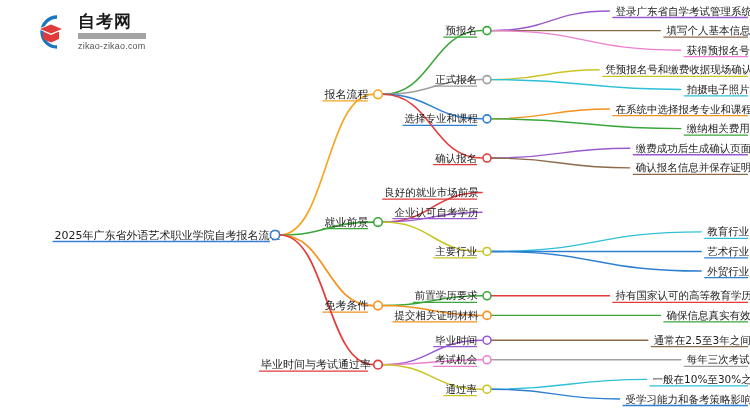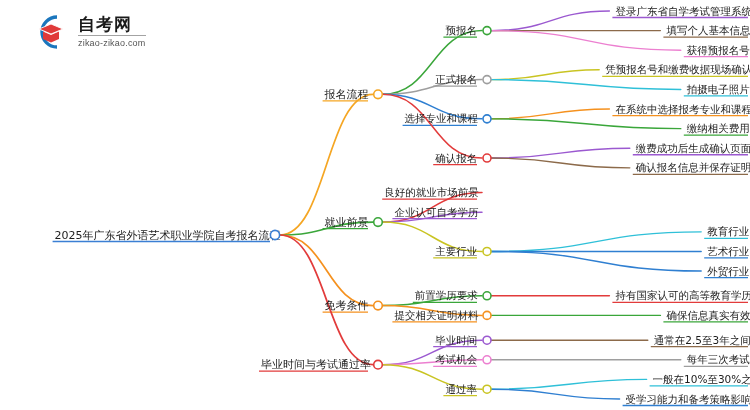--- a/index.html
+++ b/index.html
@@ -10,22 +10,22 @@
     overflow:hidden;
     position:relative;
   }
   #stage{position:absolute;left:0;top:0;width:750px;height:410px;}
 
   
   .logo-wrap{position:absolute;left:30px;top:12px;display:flex;align-items:center;}
   .logo-mark{position:relative;width:42px;height:40px;flex:0 0 auto;}
   .logo-text{margin-left:6px;display:flex;flex-direction:column;justify-content:center;}
   .logo-title{font-size:17px;font-weight:bold;color:#1a1a1a;letter-spacing:1px;line-height:19px;
-    font-family:Liberation Serif, serif;}
-  .logo-sub{font-size:9px;color:#555;letter-spacing:.2px;line-height:12px;border-top:1px solid #a3a3a3;padding-top:1px;margin-top:1px;}
+    font-family:Liberation Mono, monospace;}
+  .logo-sub{font-size:9px;color:#555;letter-spacing:.2px;line-height:12px;border-top:6px solid #a3a3a3;padding-top:1px;margin-top:1px;}
 
   
   svg#map{position:absolute;left:0;top:0;width:750px;height:410px;}
   svg#map text{
     font-family:"DejaVu Sans","Liberation Sans",sans-serif;
     fill:#1c1c1c;
     dominant-baseline:alphabetic;
   }
   .t-root{font-size:11px;}
   .t-l1{font-size:11px;}

